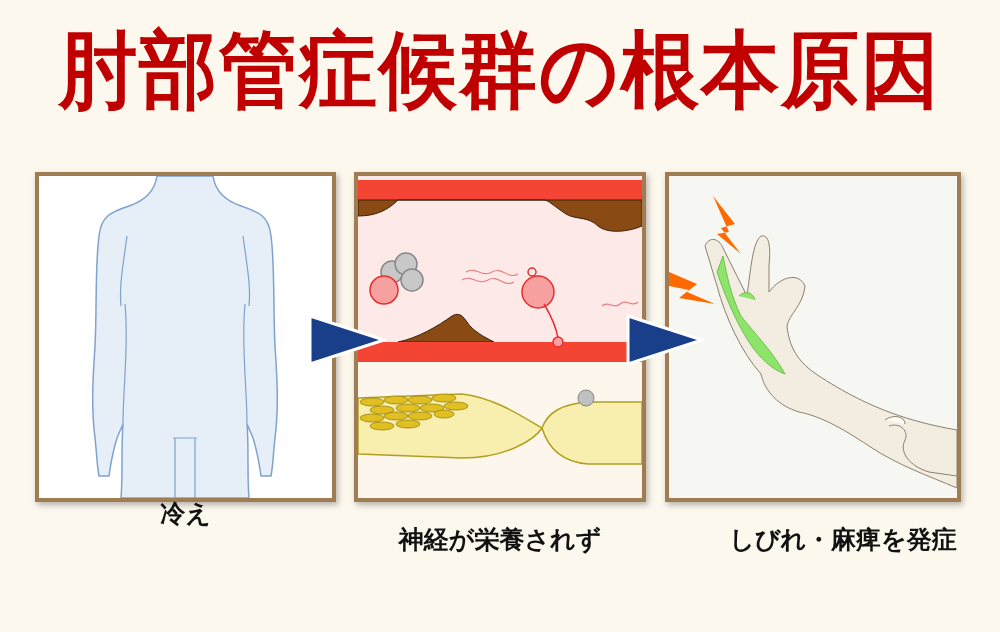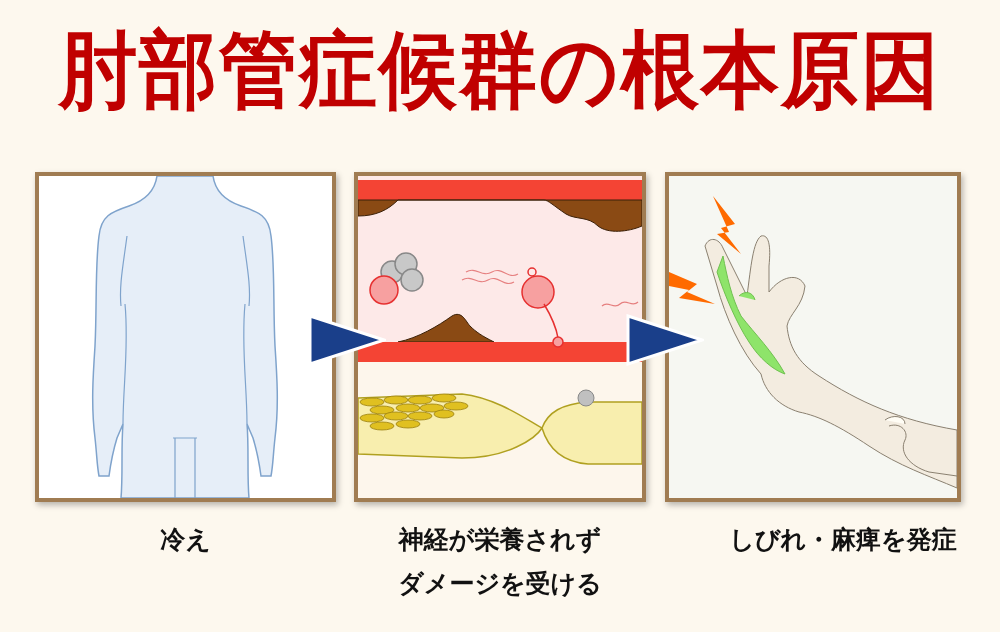--- a/index.html
+++ b/index.html
@@ -30,21 +30,21 @@
   .p3 { left: 665px; width: 288px; background: #f6f7f2; }
   .panel svg { position: absolute; left: 0; top: 0; }
   .arrow { position: absolute; top: 312px; width: 80px; height: 56px; }
   .a1 { left: 306px; }
   .a2 { left: 624px; }
   .caption {
     position: absolute; text-align: center;
     font-family: "DejaVu Sans", sans-serif; font-weight: bold;
     font-size: 25px; line-height: 44px; color: #111;
   }
-  .c1 { left: 35px; width: 301px; top: 518px; text-align: center; }
+  .c1 { left: 35px; width: 301px; top: 492px; text-align: center; }
   .c2 { left: 350px; width: 300px; top: 518px; }
   .c3 { left: 683px; width: 320px; top: 518px; }
 </style>
 </head>
 <body>
 
 <div class="title">肘部管症候群の根本原因</div>
 
 <div class="panel p1">
   <svg width="293" height="322" viewBox="0 0 293 322">
@@ -117,17 +117,16 @@
 </svg>
 <svg class="arrow a2" viewBox="0 0 80 56">
   <polygon points="4,4 78,28 4,52" fill="#1a3f8a" stroke="#ffffff" stroke-width="3" stroke-linejoin="miter"></polygon>
 </svg>
 
 <div class="caption c1">
   <div>冷え</div>
 </div>
 <div class="caption c2">
   <div>神経が栄養されず</div>
-  <div>ダメージを受ける</div>
 </div>
 <div class="caption c3">
   <div>しびれ・麻痺を発症</div>
 </div>
 
 </body></html>

